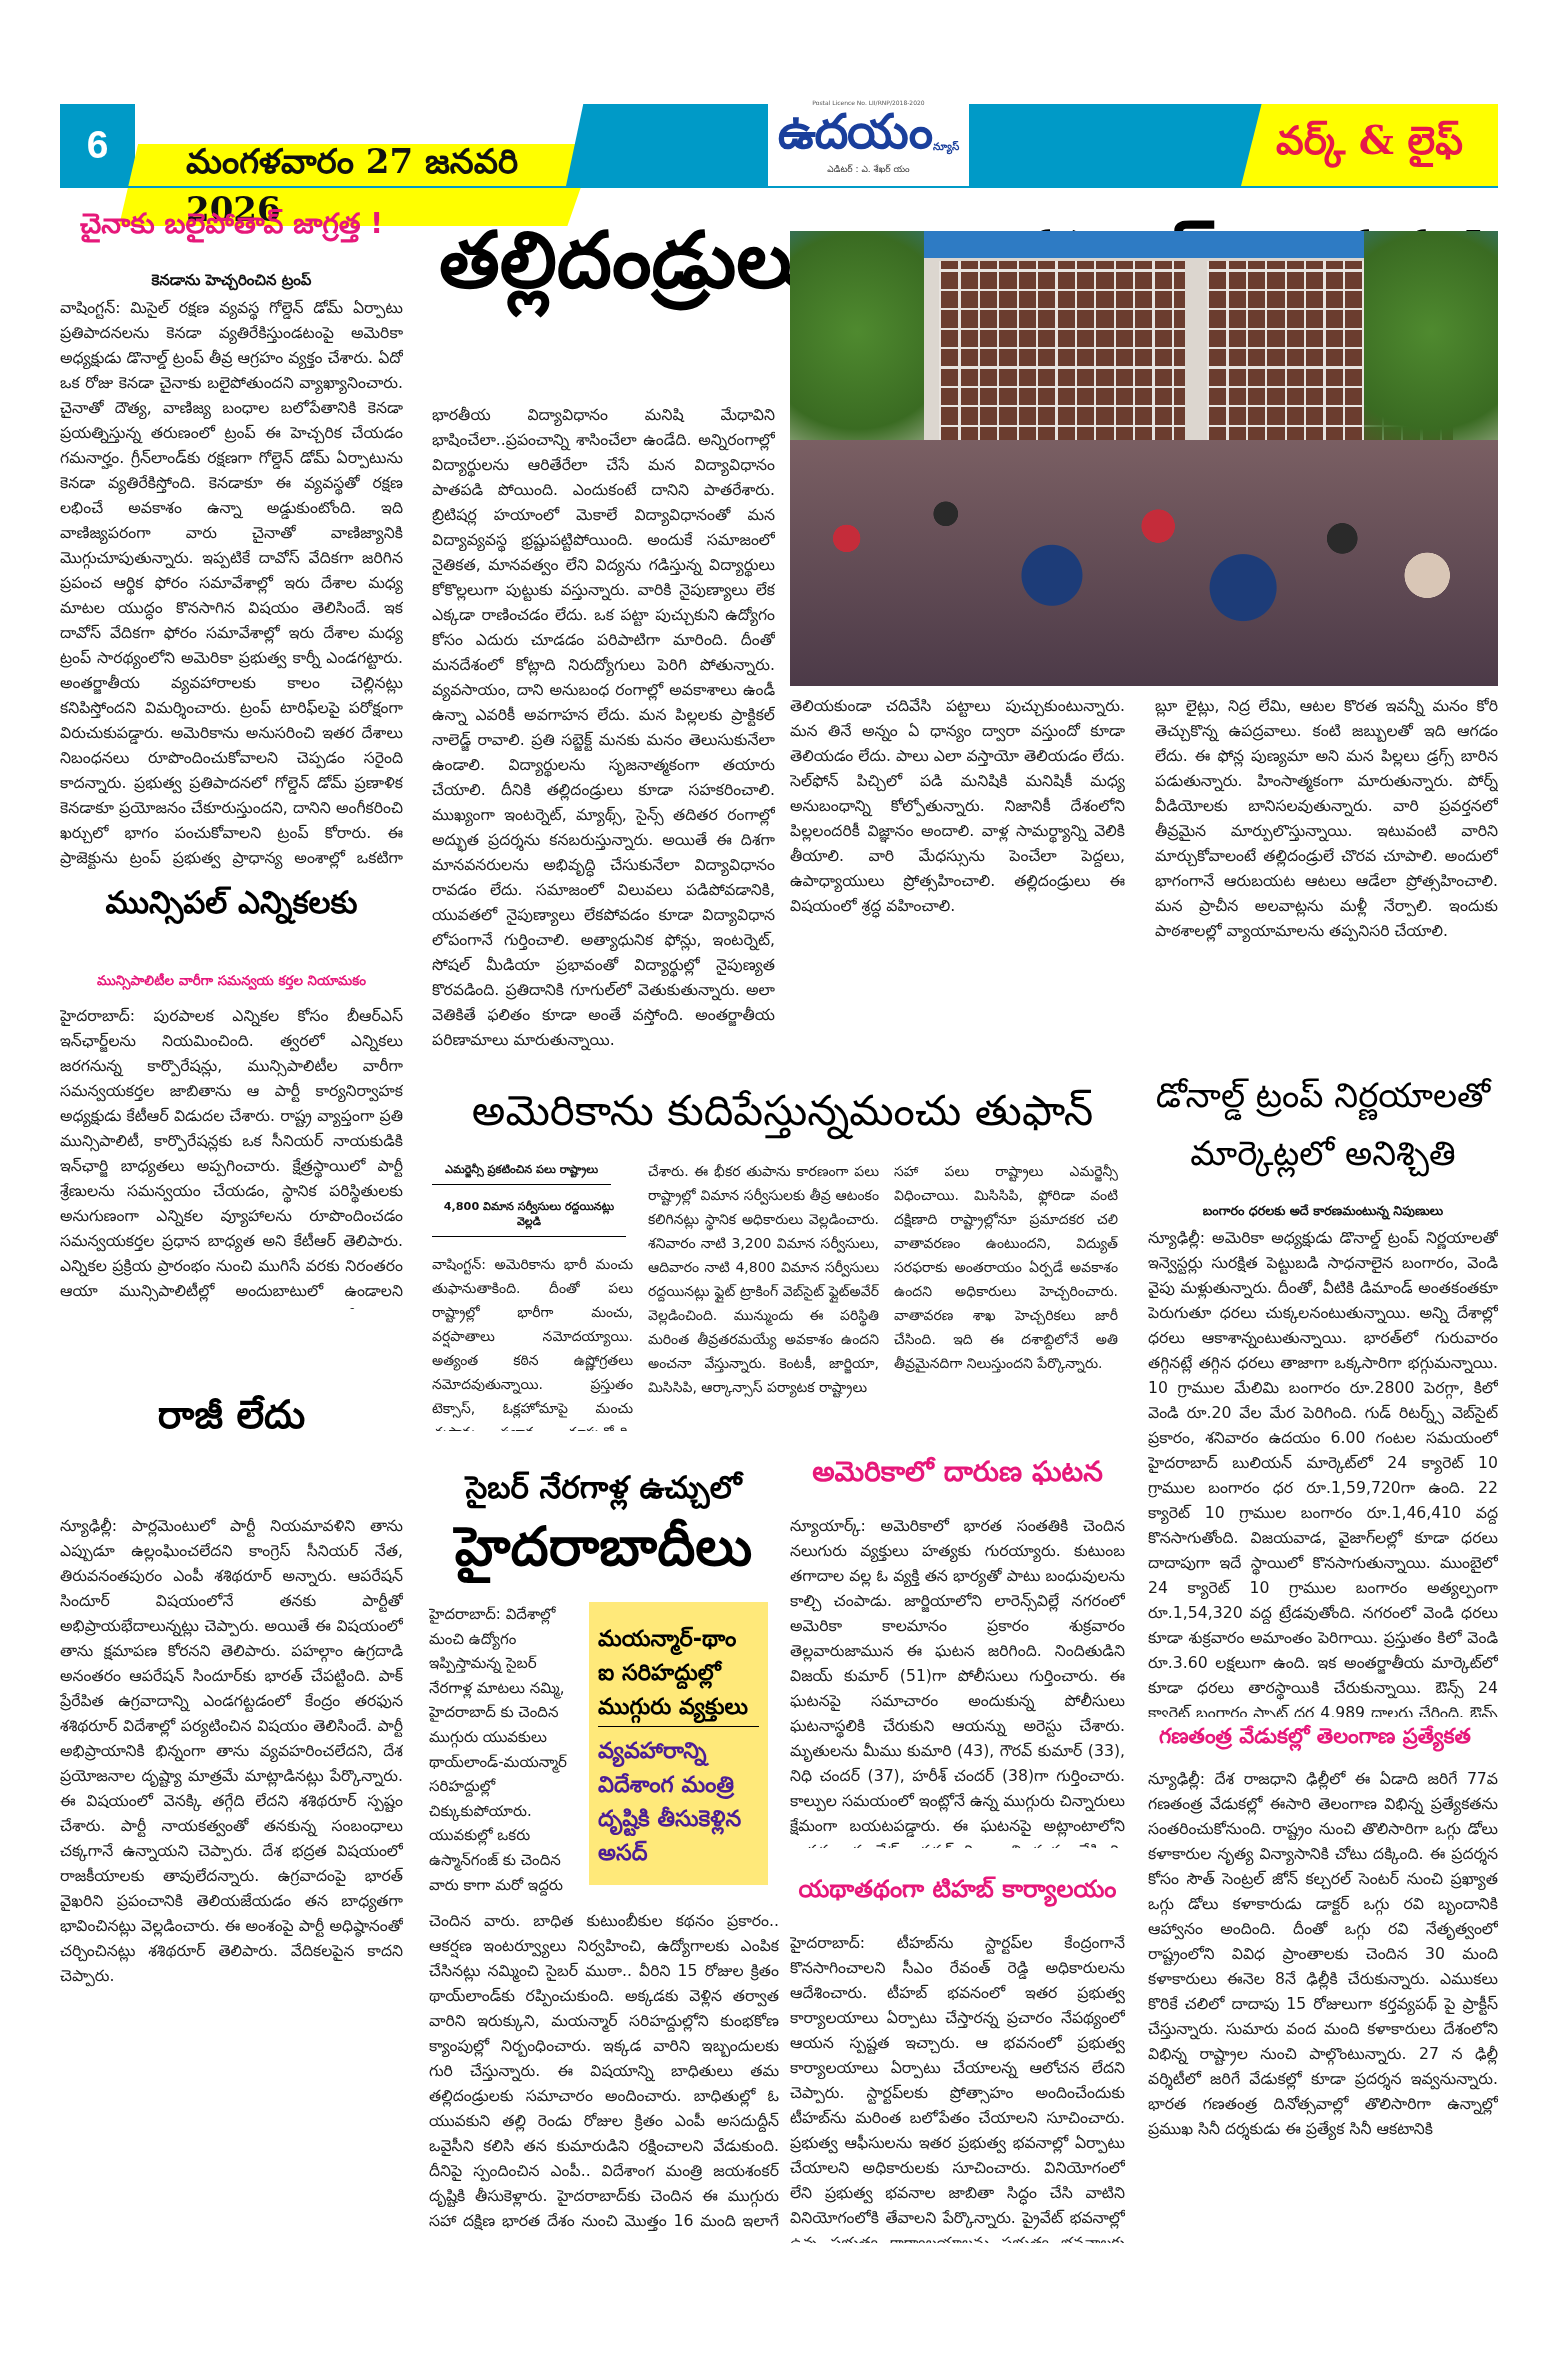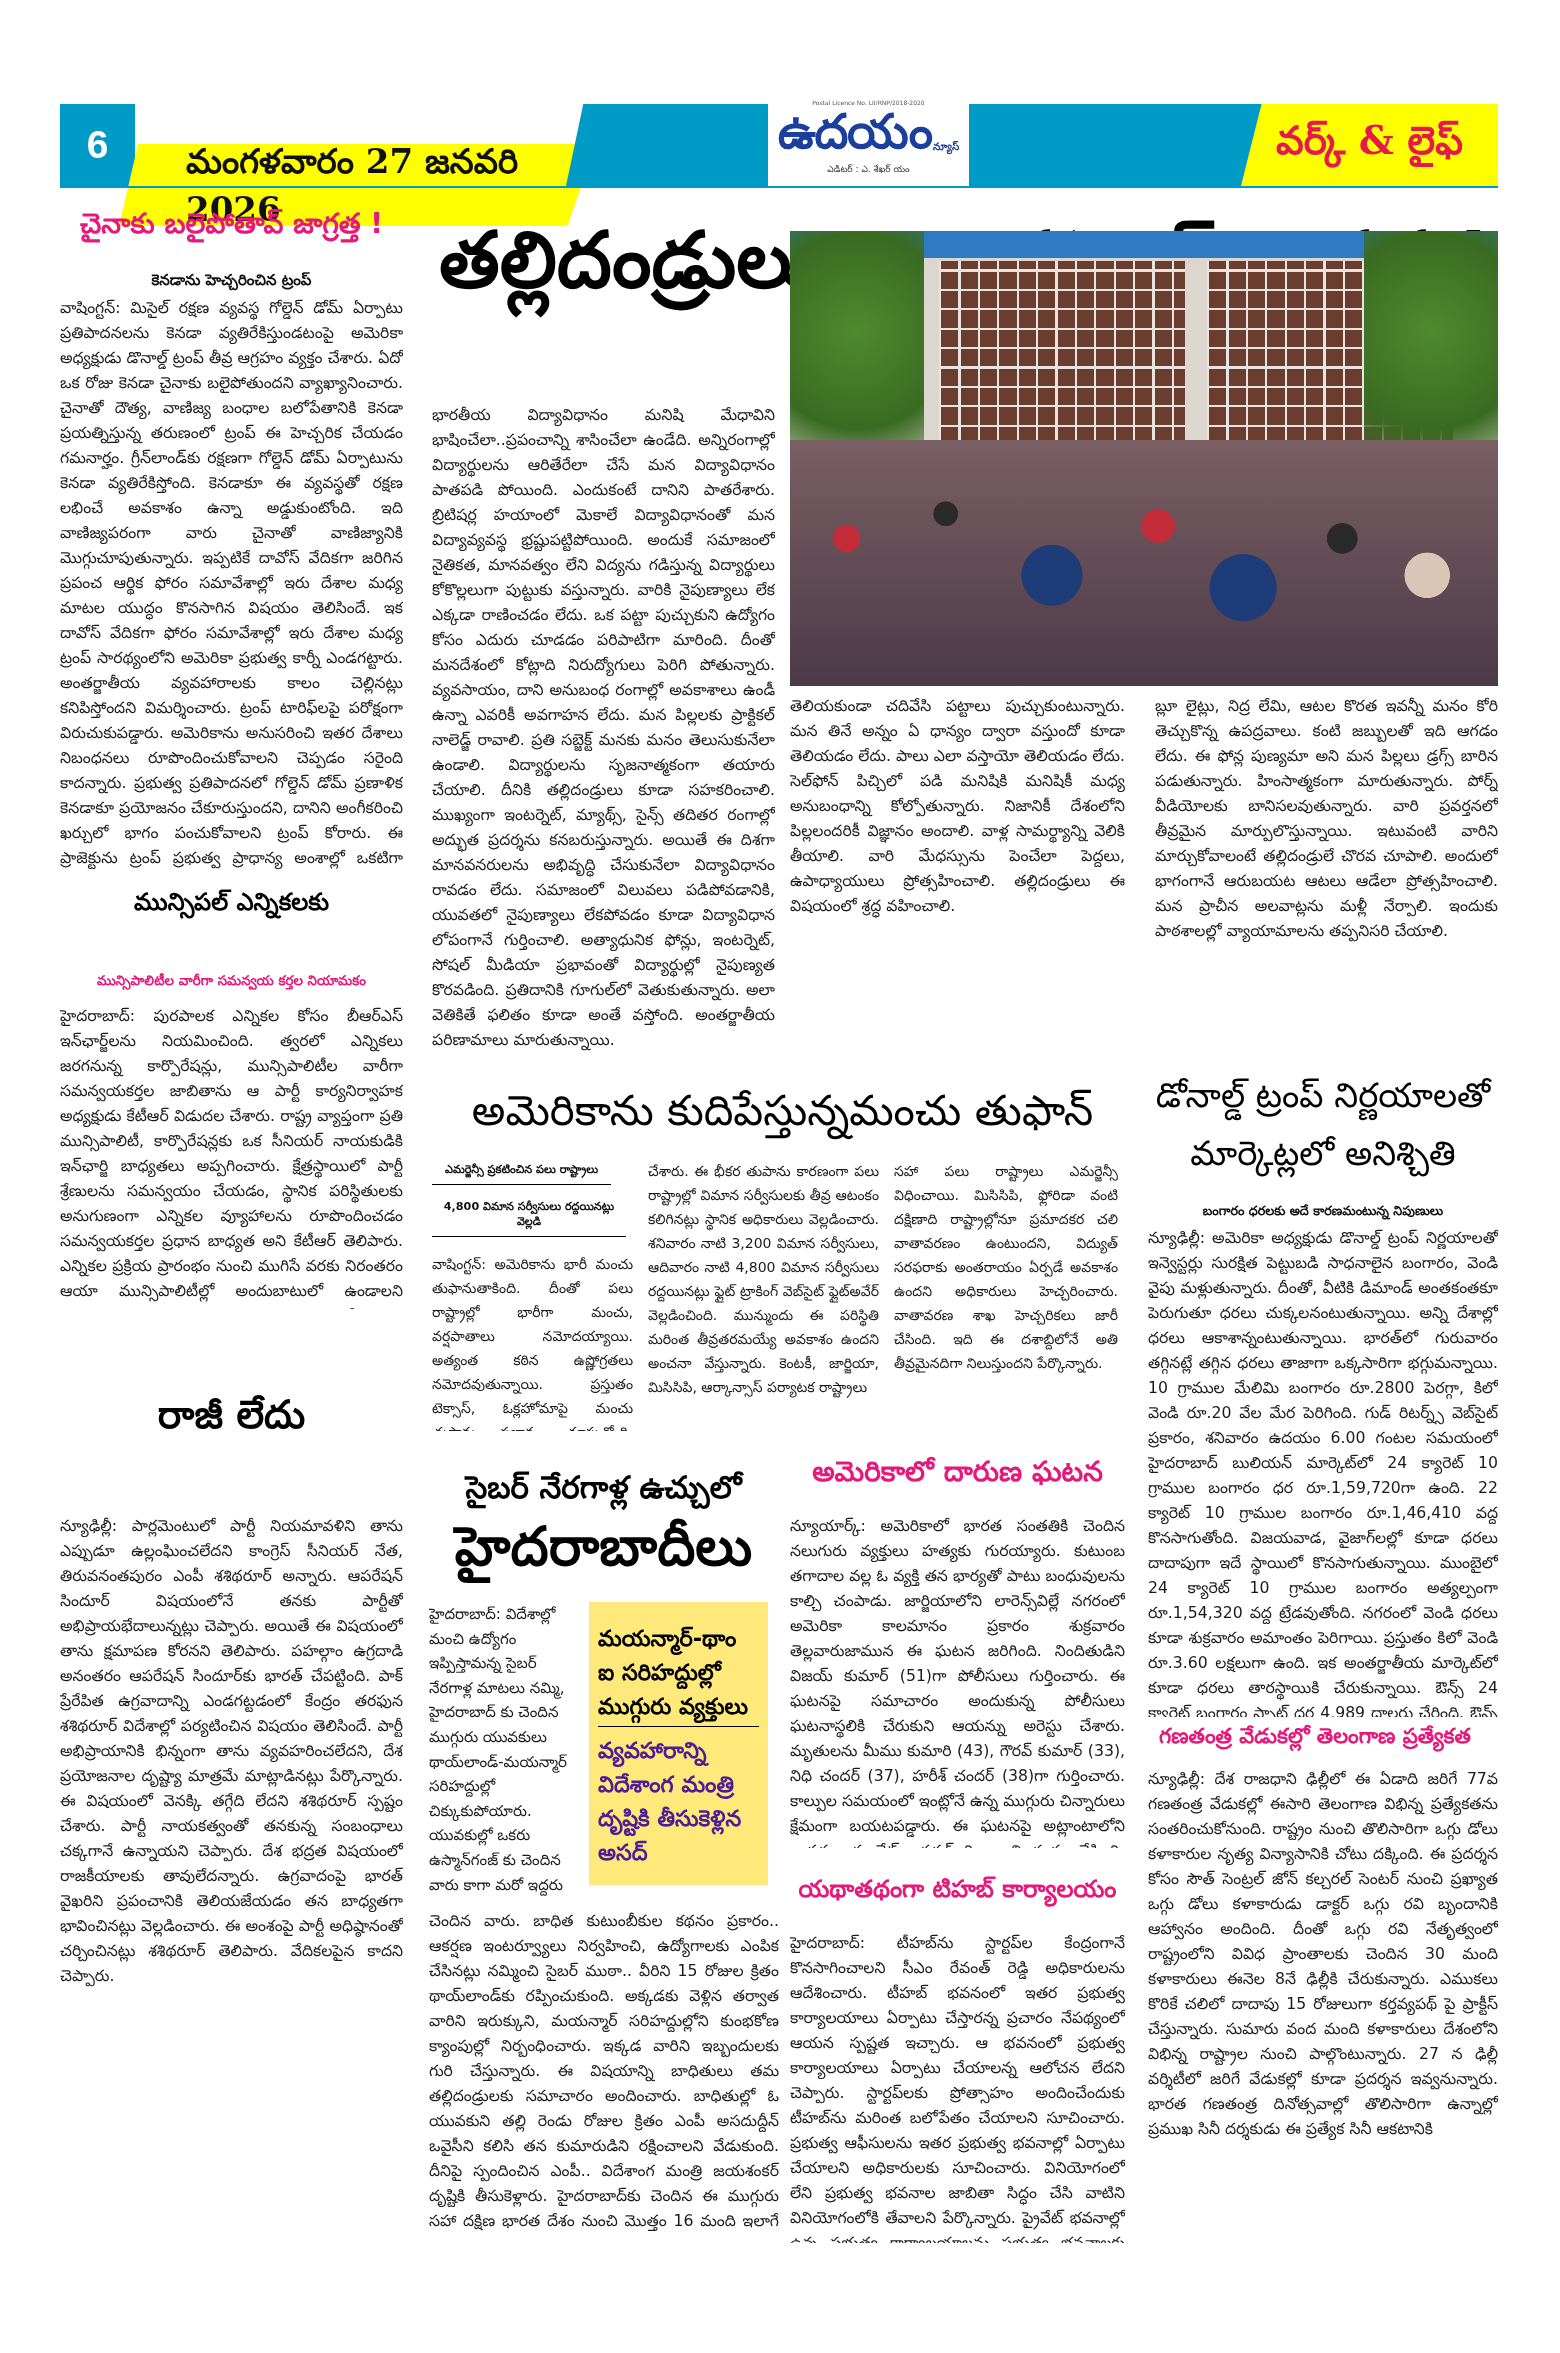--- a/index.html
+++ b/index.html
@@ -71,21 +71,21 @@
   <div class="logo-sub">ఎడిటర్ : ఎ. శేఖర్ యం</div>
 </div>
 <div class="band blue-mid-2"></div>
 <div class="band section-block">వర్క్ &amp; లైఫ్</div>
 <div class="rule"></div>
 
 <div class="abs hl-pink center" style="left:60px;top:201px;width:343px;font-size:28px;line-height:45px;">చైనాకు బలైపోతావ్ జాగ్రత్త !</div>
 <div class="abs kicker" style="left:60px;top:271px;width:343px;">కెనడాను హెచ్చరించిన ట్రంప్</div>
 <div class="abs body-text" style="left:60px;top:295px;width:343px;height:574px;overflow:hidden;">వాషింగ్టన్: మిసైల్ రక్షణ వ్యవస్థ గోల్డెన్ డోమ్ ఏర్పాటు ప్రతిపాదనలను కెనడా వ్యతిరేకిస్తుండటంపై అమెరికా అధ్యక్షుడు డొనాల్డ్ ట్రంప్ తీవ్ర ఆగ్రహం వ్యక్తం చేశారు. ఏదో ఒక రోజు కెనడా చైనాకు బలైపోతుందని వ్యాఖ్యానించారు. చైనాతో దౌత్య, వాణిజ్య బంధాల బలోపేతానికి కెనడా ప్రయత్నిస్తున్న తరుణంలో ట్రంప్ ఈ హెచ్చరిక చేయడం గమనార్హం. గ్రీన్‌లాండ్‌కు రక్షణగా గోల్డెన్ డోమ్ ఏర్పాటును కెనడా వ్యతిరేకిస్తోంది. కెనడాకూ ఈ వ్యవస్థతో రక్షణ లభించే అవకాశం ఉన్నా అడ్డుకుంటోంది. ఇది వాణిజ్యపరంగా వారు చైనాతో వాణిజ్యానికి మొగ్గుచూపుతున్నారు. ఇప్పటికే దావోస్ వేదికగా జరిగిన ప్రపంచ ఆర్థిక ఫోరం సమావేశాల్లో ఇరు దేశాల మధ్య మాటల యుద్ధం కొనసాగిన విషయం తెలిసిందే. ఇక దావోస్ వేదికగా ఫోరం సమావేశాల్లో ఇరు దేశాల మధ్య ట్రంప్ సారథ్యంలోని అమెరికా ప్రభుత్వ కార్నీ ఎండగట్టారు. అంతర్జాతీయ వ్యవహారాలకు కాలం చెల్లినట్లు కనిపిస్తోందని విమర్శించారు. ట్రంప్ టారిఫ్‌లపై పరోక్షంగా విరుచుకుపడ్డారు. అమెరికాను అనుసరించి ఇతర దేశాలు నిబంధనలు రూపొందించుకోవాలని చెప్పడం సరైంది కాదన్నారు. ప్రభుత్వ ప్రతిపాదనలో గోల్డెన్ డోమ్ ప్రణాళిక కెనడాకూ ప్రయోజనం చేకూరుస్తుందని, దానిని అంగీకరించి ఖర్చులో భాగం పంచుకోవాలని ట్రంప్ కోరారు. ఈ ప్రాజెక్టును ట్రంప్ ప్రభుత్వ ప్రాధాన్య అంశాల్లో ఒకటిగా ప్రకటించారు.</div>
 
-<div class="abs hl-black center" style="left:60px;top:879px;width:343px;font-size:24px;line-height:46px;">
+<div class="abs hl-black center" style="left:60px;top:879px;width:343px;font-size:31px;line-height:46px;">
   <div>మున్సిపల్ ఎన్నికలకు</div>
 </div>
 <div class="abs hl-pink center" style="left:60px;top:973px;width:343px;font-size:13.4px;">మున్సిపాలిటీల వారీగా సమన్వయ కర్తల నియామకం</div>
 <div class="abs body-text" style="left:60px;top:1003px;width:343px;height:306px;overflow:hidden;">హైదరాబాద్: పురపాలక ఎన్నికల కోసం బీఆర్ఎస్ ఇన్‌ఛార్జ్‌లను నియమించింది. త్వరలో ఎన్నికలు జరగనున్న కార్పొరేషన్లు, మున్సిపాలిటీల వారీగా సమన్వయకర్తల జాబితాను ఆ పార్టీ కార్యనిర్వాహక అధ్యక్షుడు కేటీఆర్ విడుదల చేశారు. రాష్ట్ర వ్యాప్తంగా ప్రతి మున్సిపాలిటీ, కార్పొరేషన్లకు ఒక సీనియర్ నాయకుడికి ఇన్‌ఛార్జి బాధ్యతలు అప్పగించారు. క్షేత్రస్థాయిలో పార్టీ శ్రేణులను సమన్వయం చేయడం, స్థానిక పరిస్థితులకు అనుగుణంగా ఎన్నికల వ్యూహాలను రూపొందించడం సమన్వయకర్తల ప్రధాన బాధ్యత అని కేటీఆర్ తెలిపారు. ఎన్నికల ప్రక్రియ ప్రారంభం నుంచి ముగిసే వరకు నిరంతరం ఆయా మున్సిపాలిటీల్లో అందుబాటులో ఉండాలని చెప్పారు. అభ్యర్థుల ఎంపిక, ప్రచార సరళి, క్షేత్రస్థాయి పరిస్థితిని ఎప్పటికప్పుడు పార్టీ కేంద్ర కార్యాలయానికి నివేదించేలా ప్రత్యేక వ్యవస్థ ఏర్పాటు చేసినట్లు చెప్పారు. ప్రజల మద్దతుతో మున్సిపల్ ఎన్నికల్లో బీఆర్ఎస్ గెలుపే లక్ష్యంగా పార్టీ శ్రేణులు పనిచేయాలని కేటీఆర్ పిలుపునిచ్చారు.</div>
 
 <div class="abs hl-black center" style="left:60px;top:1386px;width:343px;font-size:39px;line-height:57px;">
   <div>రాజీ లేదు</div>
 </div>
 <div class="abs body-text" style="left:60px;top:1513px;width:343px;height:716px;overflow:hidden;">న్యూఢిల్లీ: పార్లమెంటులో పార్టీ నియమావళిని తాను ఎప్పుడూ ఉల్లంఘించలేదని కాంగ్రెస్ సీనియర్ నేత, తిరువనంతపురం ఎంపీ శశిథరూర్ అన్నారు. ఆపరేషన్ సిందూర్ విషయంలోనే తనకు పార్టీతో అభిప్రాయభేదాలున్నట్లు చెప్పారు. అయితే ఈ విషయంలో తాను క్షమాపణ కోరనని తెలిపారు. పహల్గాం ఉగ్రదాడి అనంతరం ఆపరేషన్ సిందూర్‌కు భారత్ చేపట్టింది. పాక్ ప్రేరేపిత ఉగ్రవాదాన్ని ఎండగట్టడంలో కేంద్రం తరఫున శశిథరూర్ విదేశాల్లో పర్యటించిన విషయం తెలిసిందే. పార్టీ అభిప్రాయానికి భిన్నంగా తాను వ్యవహరించలేదని, దేశ ప్రయోజనాల దృష్ట్యా మాత్రమే మాట్లాడినట్లు పేర్కొన్నారు. ఈ విషయంలో వెనక్కి తగ్గేది లేదని శశిథరూర్ స్పష్టం చేశారు. పార్టీ నాయకత్వంతో తనకున్న సంబంధాలు చక్కగానే ఉన్నాయని చెప్పారు. దేశ భద్రత విషయంలో రాజకీయాలకు తావులేదన్నారు. ఉగ్రవాదంపై భారత్ వైఖరిని ప్రపంచానికి తెలియజేయడం తన బాధ్యతగా భావించినట్లు వెల్లడించారు. ఈ అంశంపై పార్టీ అధిష్ఠానంతో చర్చించినట్లు శశిథరూర్ తెలిపారు. వేదికలపైన కాదని చెప్పారు.</div>
 

